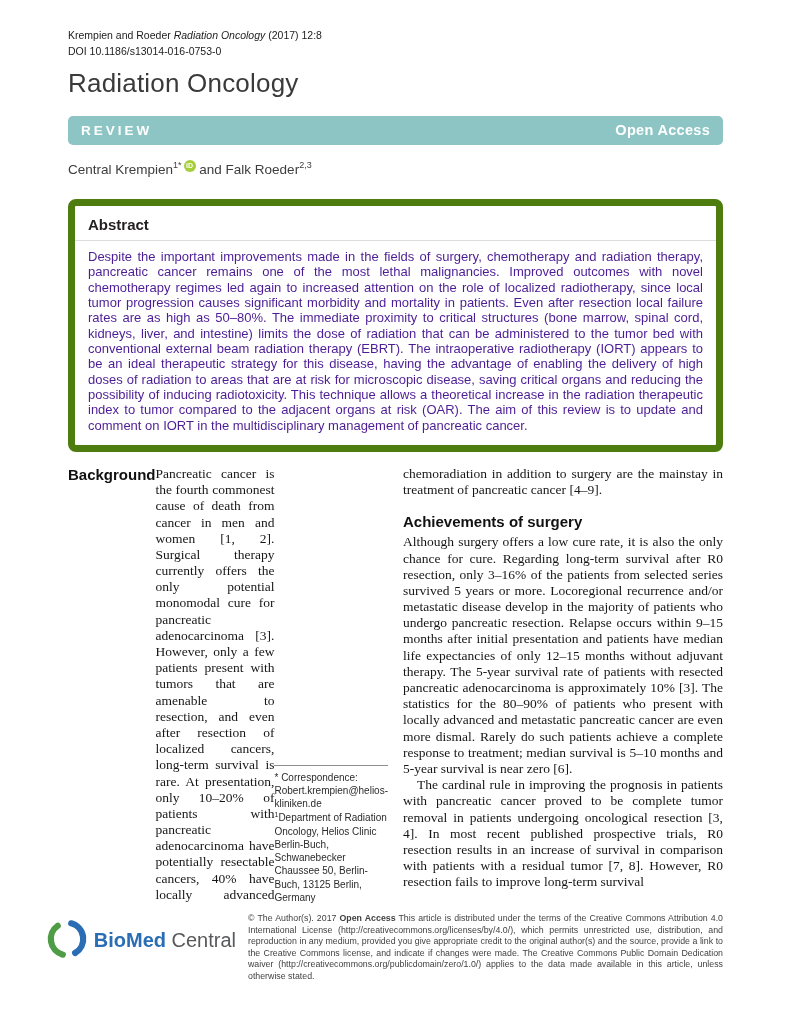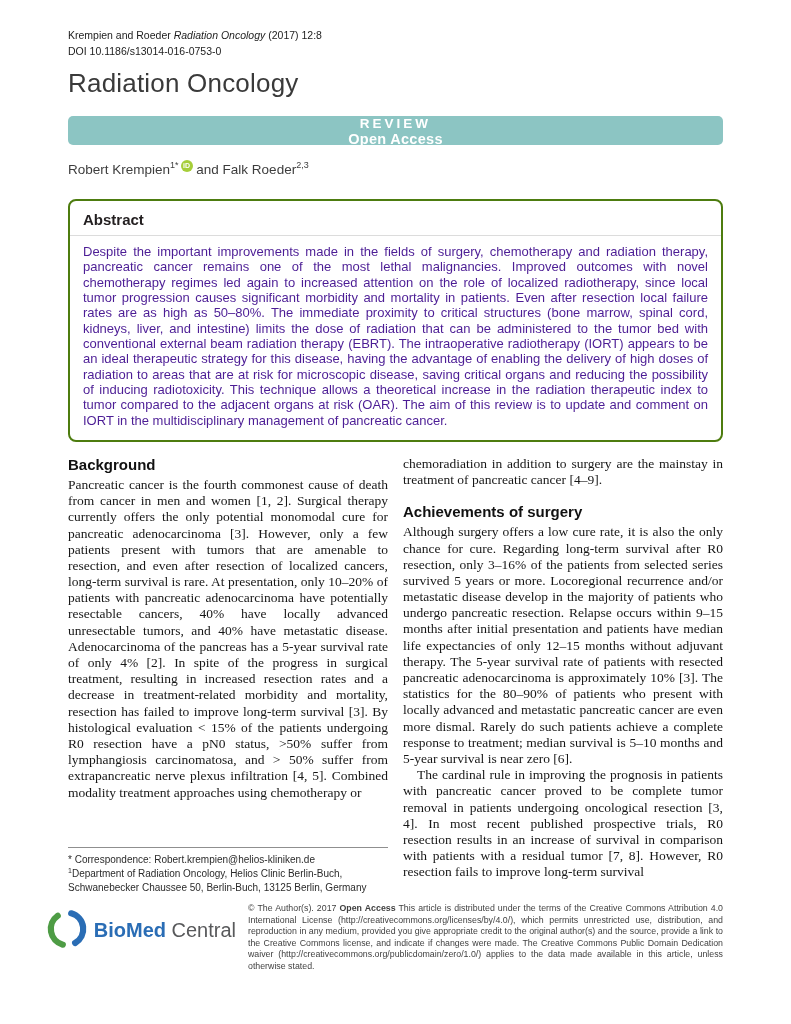--- a/index.html
+++ b/index.html
@@ -13,50 +13,50 @@
 
   
   .top-header { display:flex; justify-content:space-between; align-items:flex-start; padding-top:28px;flex-direction:column; }
   .citation { font-size:10.5px; line-height:1.5; color:#1c1c1c; }
   .citation .ital { font-style:italic; }
   .journal-name { font-size:26px; font-weight:400; color:#3a3a3a; margin-top:8px; letter-spacing:0.2px; }
 
   
   .banner {
     margin-top:17px; height:29px; background:#8cc5c3; border-radius:5px;
-    display:flex; justify-content:space-between; align-items:center; padding:0 13px;flex-direction:column;
+    display:flex; justify-content:space-between; align-items:center; padding:0 13px;
   }
   .banner-review { color:#fff; font-weight:700; font-size:13.5px; letter-spacing:3px; }
   .banner-access { color:#fff; font-weight:700; font-size:14.5px; letter-spacing:0.3px; }
 
   
   .title-row { display:flex; justify-content:space-between; margin-top:15px; }
   .title { font-size:29px; font-weight:400; line-height:1.32; margin:0; width:570px; color:#231f20; }
   .crossmark { display:flex; align-items:center; gap:4px; margin-top:3px; height:30px; cursor:pointer; }
   .crossmark-label { font-size:10.5px; color:#4a4a4a; font-family:"Liberation Serif", serif; }
 
   
   .authors { margin-top:15px; font-size:13.5px; color:#3d3d3d; }
   .authors sup { font-size:9px; }
   .orcid {
     display:inline-block; width:12px; height:12px; background:#a6ce39; border-radius:50%;
     color:#fff; font-size:7px; font-weight:700; text-align:center; line-height:12px;
     vertical-align:super; margin-left:2px;
   }
 
   
-  .abstract-box { margin-top:23px; border:2px solid #4d7c0f; border-radius:8px; padding:10px 13px 12px; }
+  .abstract-box { margin-top:23px; border:7px solid #4d7c0f; border-radius:8px; padding:10px 13px 12px; }
   .abstract-heading { font-size:15px; font-weight:700; margin:0 0 7px; }
   .abstract-divider { border-top:1px solid #dcdcdc; margin:0 -13px 8px; }
   .abstract-text { font-size:13px; line-height:1.18; text-align:justify; margin:0; color:#4c1d95; }
 
   
   .body-cols { display:flex; gap:15px; margin-top:14px; height:438px; overflow:hidden; }
   .col { width:320px; font-family:"Liberation Serif", serif; font-size:13.5px; line-height:1.2; text-align:justify; color:#161616; }
-  .col-left { display:flex; flex-direction:column; }
+  .col-left { display:flex; flex-direction:row; }
   .section-heading { font-family:"Liberation Sans", sans-serif; font-size:15px; font-weight:700; margin:0 0 3px; text-align:left; color:#111; }
   .section-heading.spaced { margin-top:15px; }
   .col p { margin:0; }
   .p-indent { text-indent:14px; }
 
   
   .footnotes { margin-top:auto; font-family:"Liberation Sans", sans-serif; font-size:10px; line-height:1.32; color:#2b2b2b; text-align:left; }
   .footnote-rule { border-top:1px solid #8f8f8f; margin-bottom:5px; width:100%; }
   .footnotes sup { font-size:7px; }
 
@@ -82,21 +82,21 @@
       <div class="journal-name">Radiation Oncology</div>
     </div>
 
     <div class="banner">
       <span class="banner-review">REVIEW</span>
       <span class="banner-access">Open Access</span>
     </div>
 
 
     <div class="authors">
-      <span>Robert Krempien</span><sup>1*</sup><span class="orcid">iD</span><span> and </span><span>Falk Roeder</span><sup>2,3</sup>
+      <span>Central Krempien</span><sup>1*</sup><span class="orcid">iD</span><span> and </span><span>Falk Roeder</span><sup>2,3</sup>
     </div>
 
     <div class="abstract-box">
       <div class="abstract-heading">Abstract</div>
       <div class="abstract-divider"></div>
       <p class="abstract-text">Despite the important improvements made in the fields of surgery, chemotherapy and radiation therapy, pancreatic cancer remains one of the most lethal malignancies. Improved outcomes with novel chemotherapy regimes led again to increased attention on the role of localized radiotherapy, since local tumor progression causes significant morbidity and mortality in patients. Even after resection local failure rates are as high as 50–80%. The immediate proximity to critical structures (bone marrow, spinal cord, kidneys, liver, and intestine) limits the dose of radiation that can be administered to the tumor bed with conventional external beam radiation therapy (EBRT). The intraoperative radiotherapy (IORT) appears to be an ideal therapeutic strategy for this disease, having the advantage of enabling the delivery of high doses of radiation to areas that are at risk for microscopic disease, saving critical organs and reducing the possibility of inducing radiotoxicity. This technique allows a theoretical increase in the radiation therapeutic index to tumor compared to the adjacent organs at risk (OAR). The aim of this review is to update and comment on IORT in the multidisciplinary management of pancreatic cancer.</p>
     </div>
 
     <div class="body-cols">
       <div class="col col-left">

